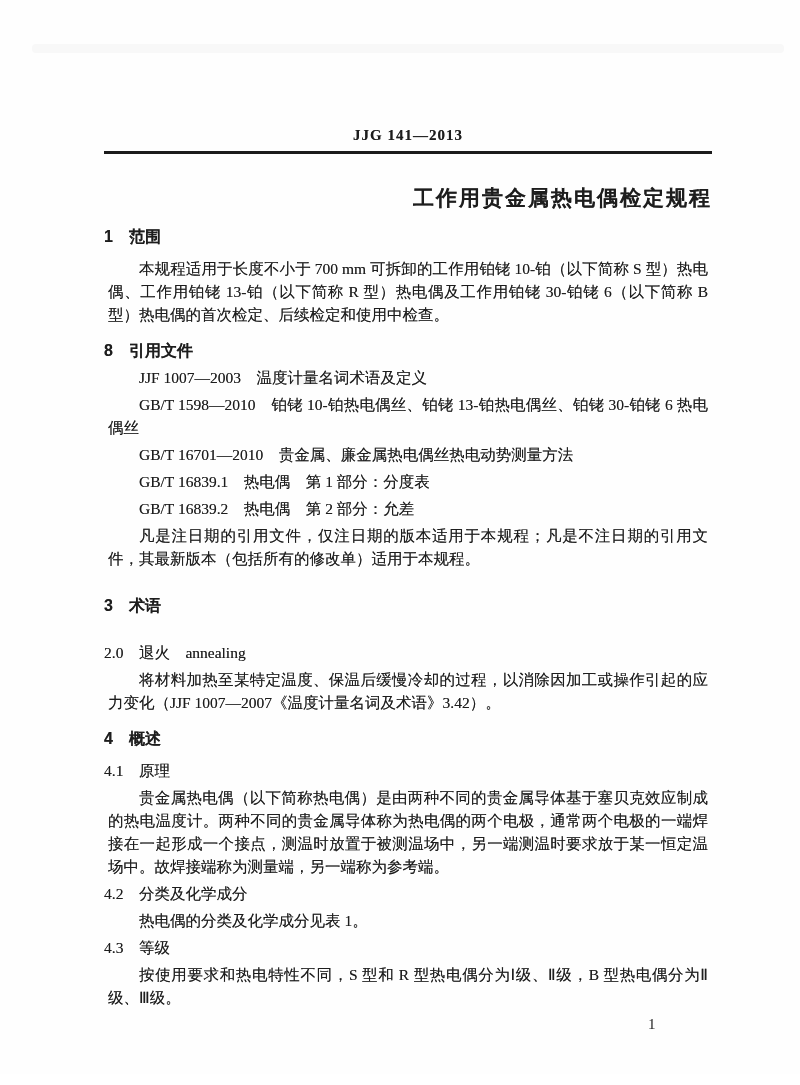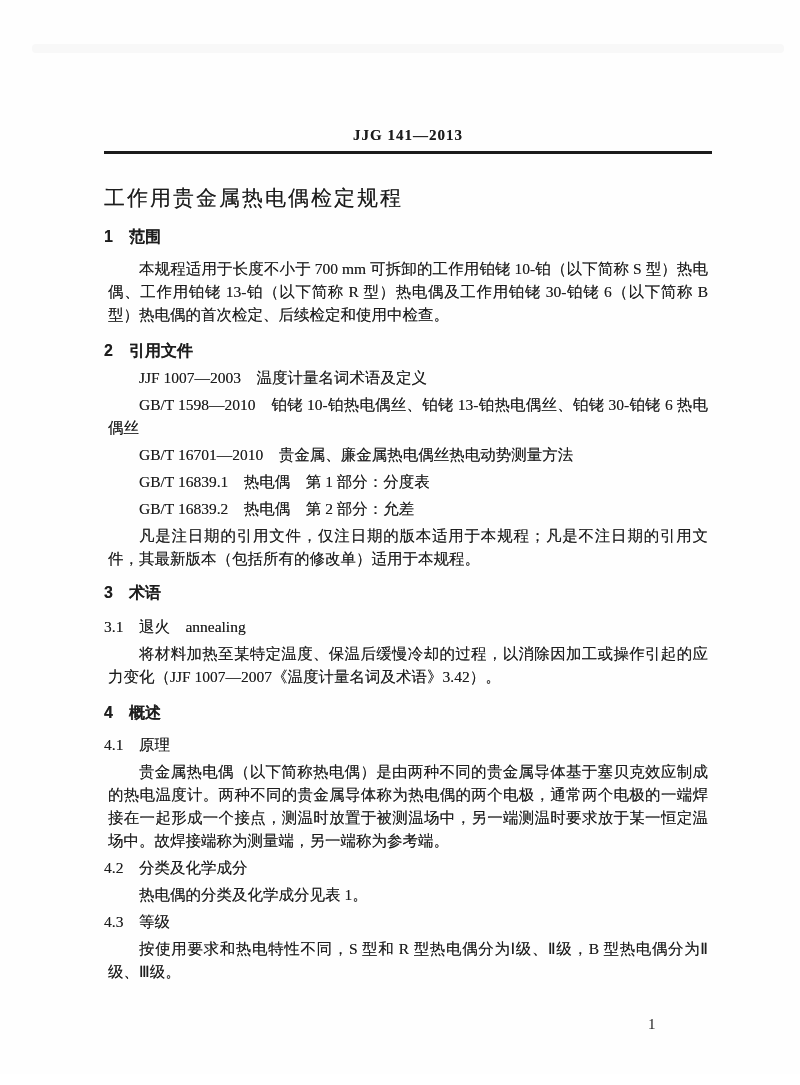--- a/index.html
+++ b/index.html
@@ -52,24 +52,24 @@
     line-height: 19px;
   }
   .header-rule {
     border: 0;
     border-top: 3px solid #1b1b1b;
     margin: 6px 0 0 0;
     width: 100%;
   }
   .doc-title {
     margin-top: 31px;
-    text-align: left;
+    text-align: right;
     font-family: "Liberation Sans", sans-serif;
     font-size: 21px;
-    font-weight: 400;
+    font-weight: 700;
     letter-spacing: 2px;
     line-height: 26px;
   }
   .sec-heading {
     font-family: "Liberation Sans", sans-serif;
     font-size: 16px;
     font-weight: 700;
     line-height: 23px;
     margin: 0;
   }
@@ -82,21 +82,21 @@
   .para {
     font-size: 15.5px;
     line-height: 23px;
     text-align: justify;
     text-indent: 2em;
     margin: 4px;
   }
   .mt-sec1   { margin-top: 14px; }
   .mt-para   { margin-top: 9px; }
   .mt-sec    { margin-top: 13px; }
-  .mt-sub    { margin-top: 11px; }
+  .mt-sub    { margin-top: 24px; }
   .page-number {
     position: absolute;
     top: 1014px; left: 648px;
     font-size: 15px;
     line-height: 20px;
   }
 </style>
 </head>
 <body>
 
@@ -109,30 +109,30 @@
   <div class="doc">
 
     <div class="header-code">JJG 141—2013</div>
     <hr class="header-rule">
 
     <div class="doc-title">工作用贵金属热电偶检定规程</div>
 
     <div class="sec-heading mt-sec1">1　范围</div>
     <p class="para mt-para">本规程适用于长度不小于 700 mm 可拆卸的工作用铂铑 10-铂（以下简称 S 型）热电偶、工作用铂铑 13-铂（以下简称 R 型）热电偶及工作用铂铑 30-铂铑 6（以下简称 B 型）热电偶的首次检定、后续检定和使用中检查。</p>
 
-    <div class="sec-heading mt-sec">2　引用文件</div>
+    <div class="sec-heading mt-sec">8　引用文件</div>
     <p class="para">JJF 1007—2003　温度计量名词术语及定义</p>
     <p class="para">GB/T 1598—2010　铂铑 10-铂热电偶丝、铂铑 13-铂热电偶丝、铂铑 30-铂铑 6 热电偶丝</p>
     <p class="para">GB/T 16701—2010　贵金属、廉金属热电偶丝热电动势测量方法</p>
     <p class="para">GB/T 16839.1　热电偶　第 1 部分：分度表</p>
     <p class="para">GB/T 16839.2　热电偶　第 2 部分：允差</p>
     <p class="para">凡是注日期的引用文件，仅注日期的版本适用于本规程；凡是不注日期的引用文件，其最新版本（包括所有的修改单）适用于本规程。</p>
 
     <div class="sec-heading mt-sub">3　术语</div>
-    <div class="sub-heading mt-sub">3.1　退火　annealing</div>
+    <div class="sub-heading mt-sub">2.0　退火　annealing</div>
     <p class="para">将材料加热至某特定温度、保温后缓慢冷却的过程，以消除因加工或操作引起的应力变化（JJF 1007—2007《温度计量名词及术语》3.42）。</p>
 
     <div class="sec-heading mt-sec">4　概述</div>
     <div class="sub-heading mt-para">4.1　原理</div>
     <p class="para">贵金属热电偶（以下简称热电偶）是由两种不同的贵金属导体基于塞贝克效应制成的热电温度计。两种不同的贵金属导体称为热电偶的两个电极，通常两个电极的一端焊接在一起形成一个接点，测温时放置于被测温场中，另一端测温时要求放于某一恒定温场中。故焊接端称为测量端，另一端称为参考端。</p>
     <div class="sub-heading">4.2　分类及化学成分</div>
     <p class="para">热电偶的分类及化学成分见表 1。</p>
     <div class="sub-heading">4.3　等级</div>
     <p class="para">按使用要求和热电特性不同，S 型和 R 型热电偶分为Ⅰ级、Ⅱ级，B 型热电偶分为Ⅱ级、Ⅲ级。</p>
 

